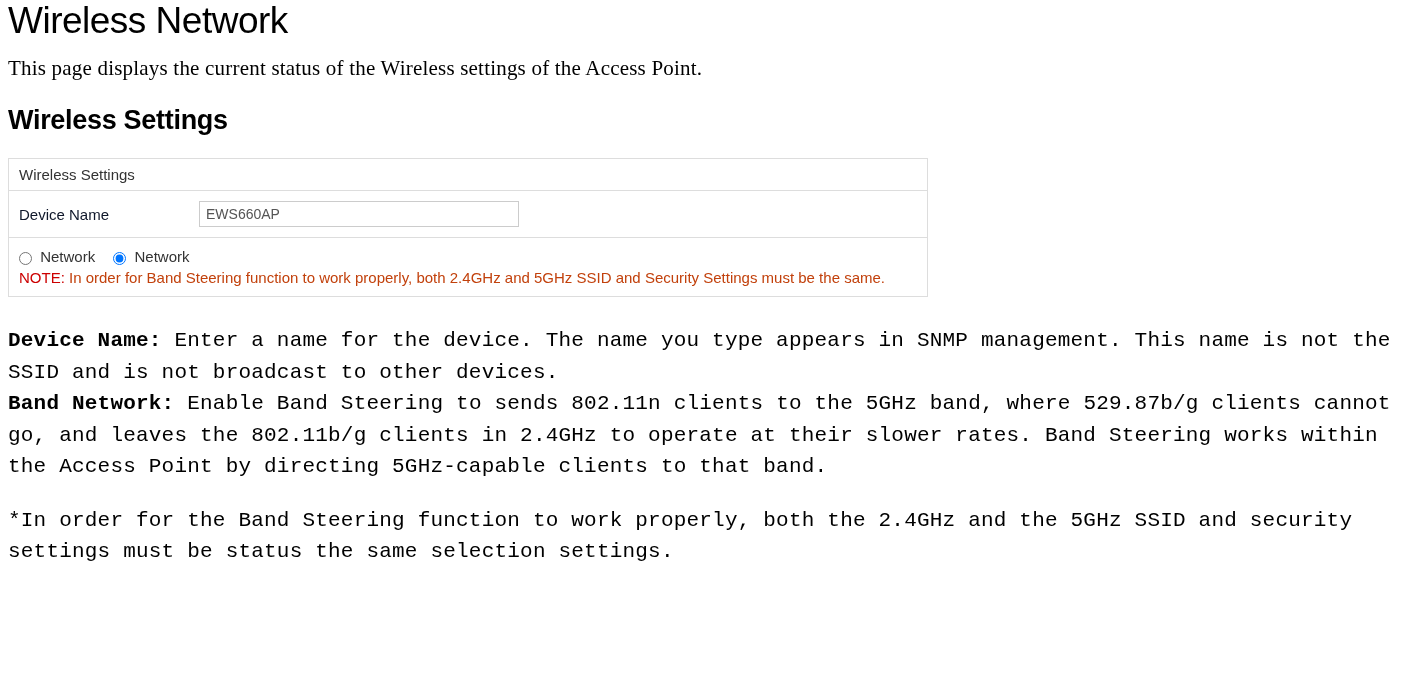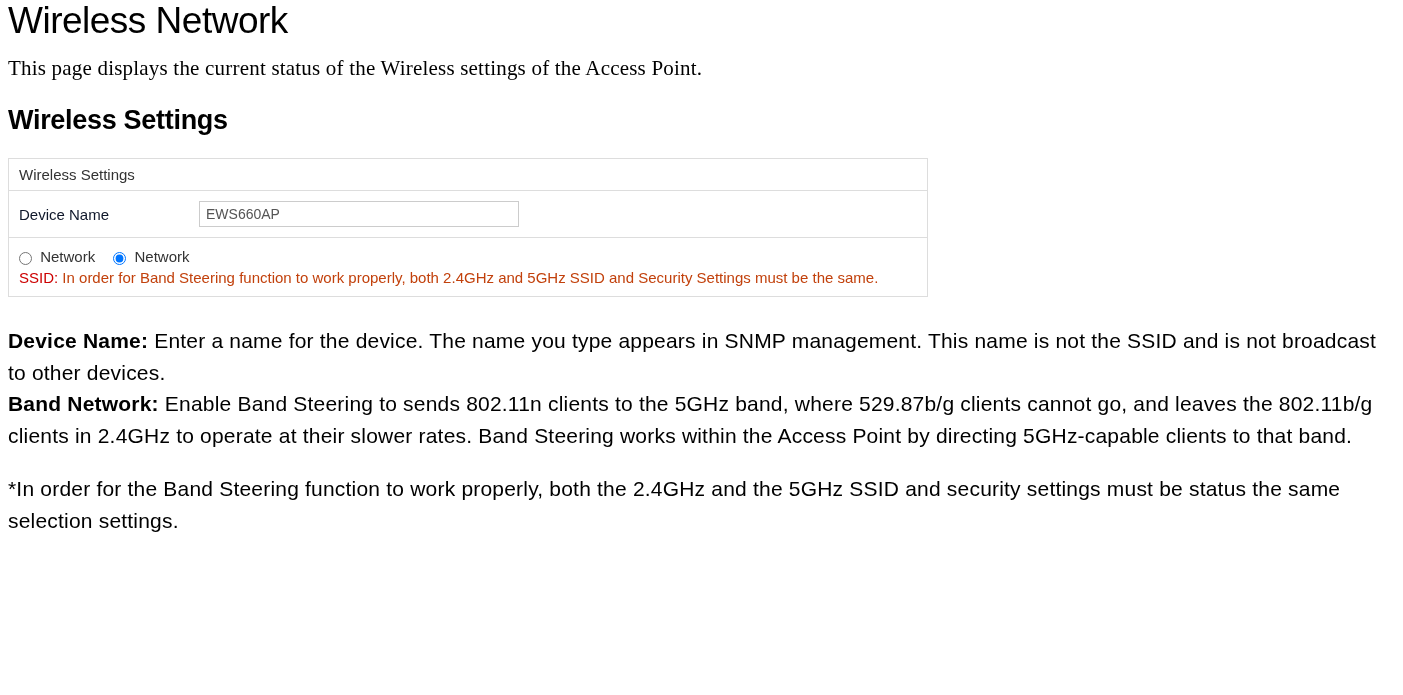--- a/index.html
+++ b/index.html
@@ -91,21 +91,21 @@
       color: #c2410c;
     }
     .body-text {
       font-size: 21px;
       line-height: 1.5;
       font-family: "Arial Narrow", Arial, sans-serif;
       font-stretch: condensed;
       letter-spacing: 0.2px;
     }
     .body-text .strong { font-weight: 700; }
-    .body-text p { margin-bottom: 0; }
+    .body-text p { margin-bottom: 0; font-family: Liberation Mono, monospace; }
     .para-block { margin-bottom: 22px; }
   </style>
 </head>
 <body>
 
 <h1>Wireless Network</h1>
 
 <p class="intro">This page displays the current status of the Wireless settings of the Access Point.</p>
 
 <h2>Wireless Settings</h2>
@@ -126,21 +126,21 @@
         <label>
           <input type="radio" name="bandsteer" style="">
           <span>Network</span>
         </label>
         <label>
           <input type="radio" name="bandsteer" checked="" style="">
           <span>Network</span>
         </label>
       </div>
       <div>
-        <span class="note-label">SSID:</span>
+        <span class="note-label">NOTE:</span>
         <span class="note-text">In order for Band Steering function to work properly, both 2.4GHz and 5GHz SSID and Security Settings must be the same.</span>
       </div>
     </div>
   </div>
 </div>
 
 <div class="body-text para-block">
   <p>
     <span class="strong">Device Name:</span><span> Enter a name for the device. The name you type appears in SNMP management. This name is not the SSID and is not broadcast to other devices.</span>
   </p>

